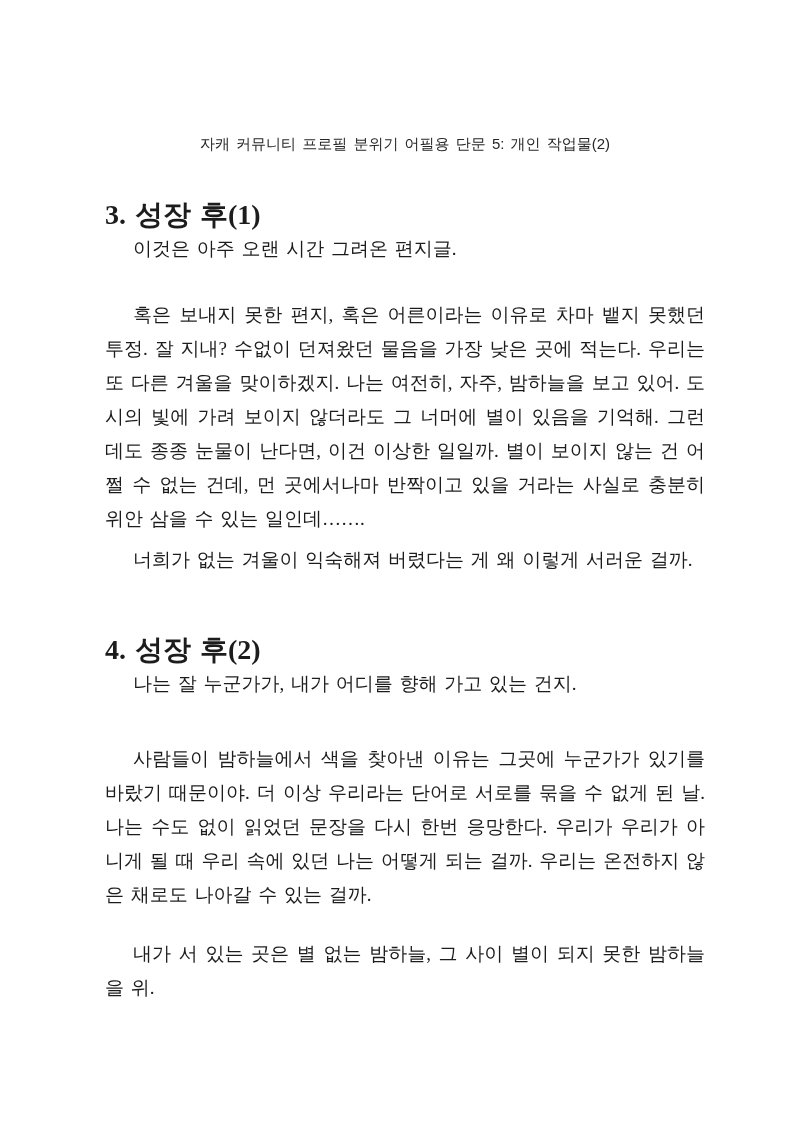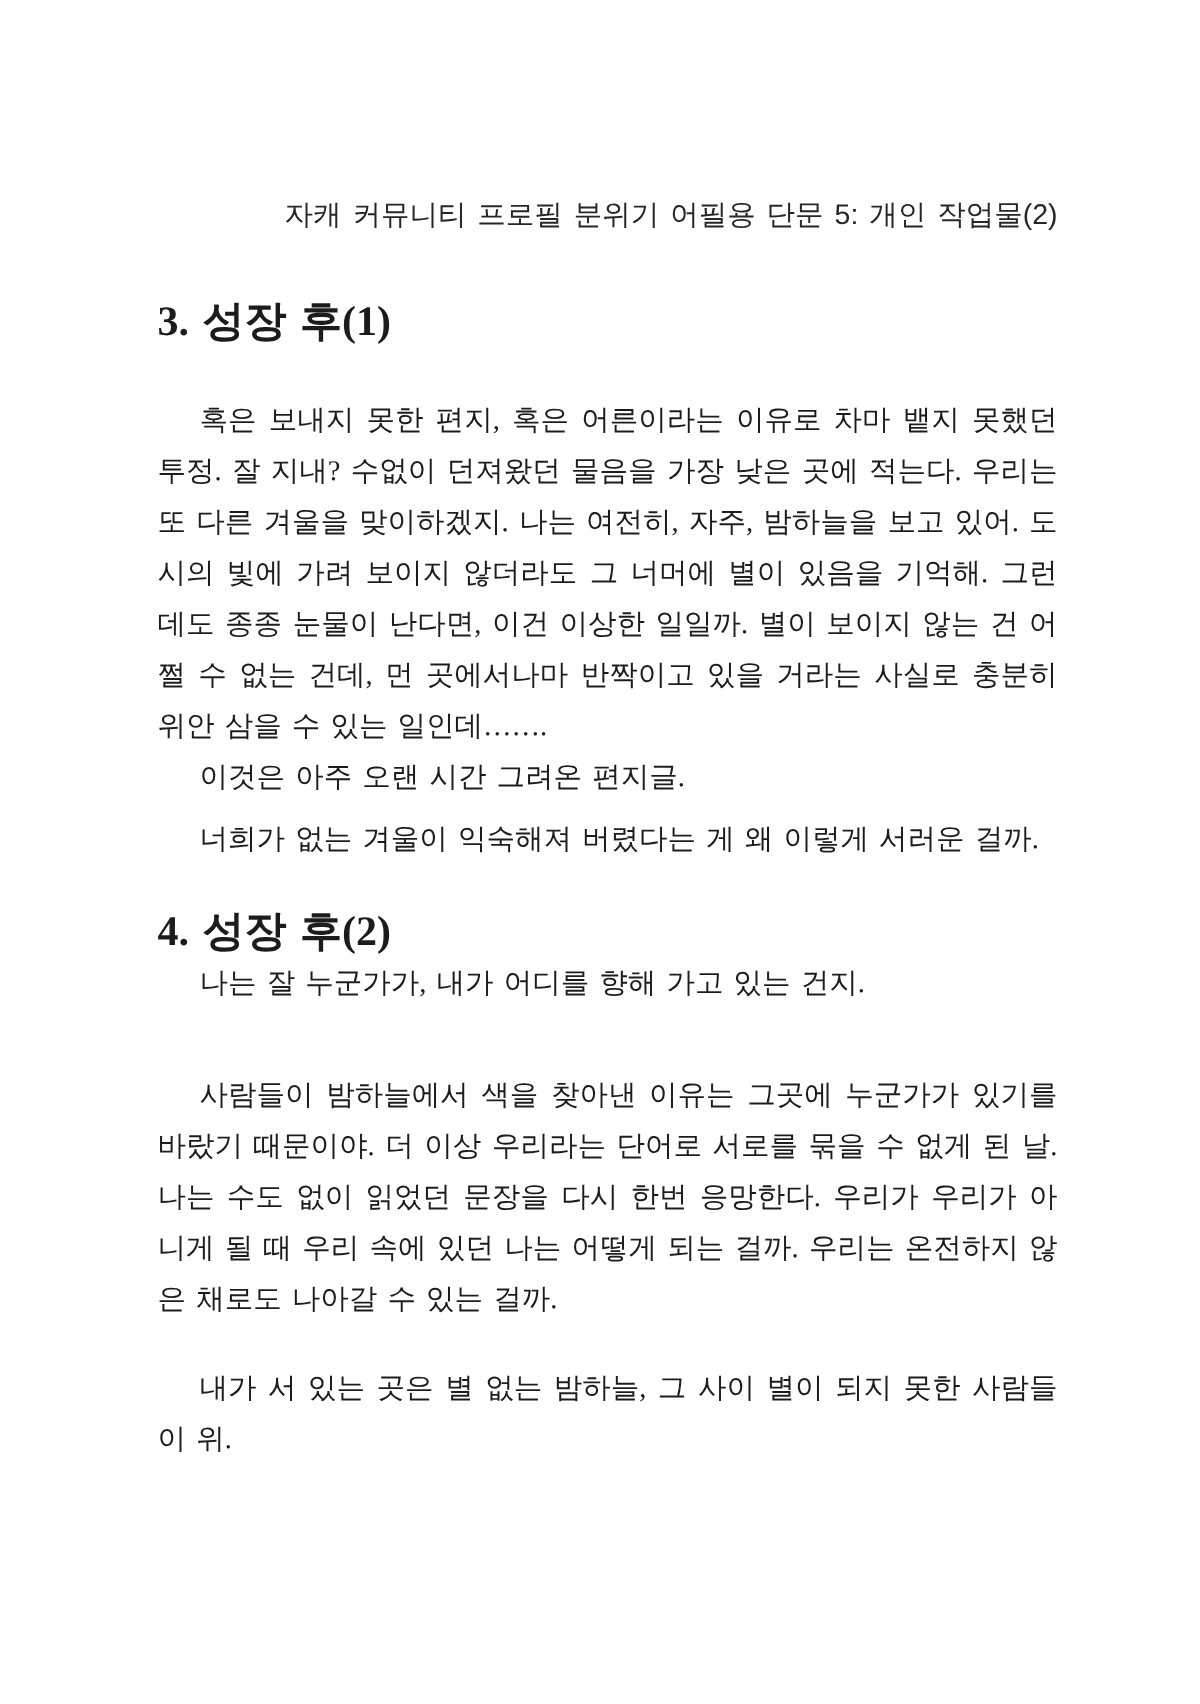--- a/index.html
+++ b/index.html
@@ -16,38 +16,38 @@
     font-family: "Liberation Serif", "DejaVu Serif", serif;
     overflow: hidden;
     box-sizing: border-box;
   }
   .content {
     box-sizing: border-box;
     padding: 134px 95px 0 105px;
   }
   .page-header {
     font-family: "Liberation Sans", "DejaVu Sans", sans-serif;
-    font-size: 19px;
+    font-size: 15px;
     line-height: 20px;
-    text-align: right;
+    text-align: center;
     color: #262626;
     word-spacing: 2px;
   }
   .sec-heading {
     font-size: 28px;
     font-weight: bold;
     line-height: 34px;
     margin: 0;
     word-spacing: 2px;
   }
   .sec-heading.first {
     margin-top: 44px;
   }
   .sec-heading.second {
-    margin-top: 28px;
+    margin-top: 56px;
   }
   .para {
     font-size: 19px;
     line-height: 34px;
     margin: 0;
     text-indent: 28px;
     text-align: justify;
     word-break: break-all;
     word-spacing: 2px;
     color: #1c1c1c;
@@ -60,28 +60,28 @@
 </head>
 <body>
 
 <div class="page">
   <div class="content">
 
     <div class="page-header">자캐 커뮤니티 프로필 분위기 어필용 단문 5: 개인 작업물(2)</div>
 
     <h2 class="sec-heading first">3. 성장 후(1)</h2>
 
+    <p class="para">이것은 아주 오랜 시간 그려온 편지글.</p>
+
     <p class="para gap-lg">혹은 보내지 못한 편지, 혹은 어른이라는 이유로 차마 뱉지 못했던 투정. 잘 지내? 수없이 던져왔던 물음을 가장 낮은 곳에 적는다. 우리는 또 다른 겨울을 맞이하겠지. 나는 여전히, 자주, 밤하늘을 보고 있어. 도시의 빛에 가려 보이지 않더라도 그 너머에 별이 있음을 기억해. 그런데도 종종 눈물이 난다면, 이건 이상한 일일까. 별이 보이지 않는 건 어쩔 수 없는 건데, 먼 곳에서나마 반짝이고 있을 거라는 사실로 충분히 위안 삼을 수 있는 일인데…….</p>
-
-    <p class="para">이것은 아주 오랜 시간 그려온 편지글.</p>
 
     <p class="para gap-xs">너희가 없는 겨울이 익숙해져 버렸다는 게 왜 이렇게 서러운 걸까.</p>
 
     <h2 class="sec-heading second">4. 성장 후(2)</h2>
 
     <p class="para">나는 잘 누군가가, 내가 어디를 향해 가고 있는 건지.</p>
 
     <p class="para gap-md">사람들이 밤하늘에서 색을 찾아낸 이유는 그곳에 누군가가 있기를 바랐기 때문이야. 더 이상 우리라는 단어로 서로를 묶을 수 없게 된 날. 나는 수도 없이 읽었던 문장을 다시 한번 응망한다. 우리가 우리가 아니게 될 때 우리 속에 있던 나는 어떻게 되는 걸까. 우리는 온전하지 않은 채로도 나아갈 수 있는 걸까.</p>
 
-    <p class="para gap-sm">내가 서 있는 곳은 별 없는 밤하늘, 그 사이 별이 되지 못한 사람들이 위.</p>
+    <p class="para gap-sm">내가 서 있는 곳은 별 없는 밤하늘, 그 사이 별이 되지 못한 밤하늘을 위.</p>
 
   </div>
 </div>
 
 </body></html>

